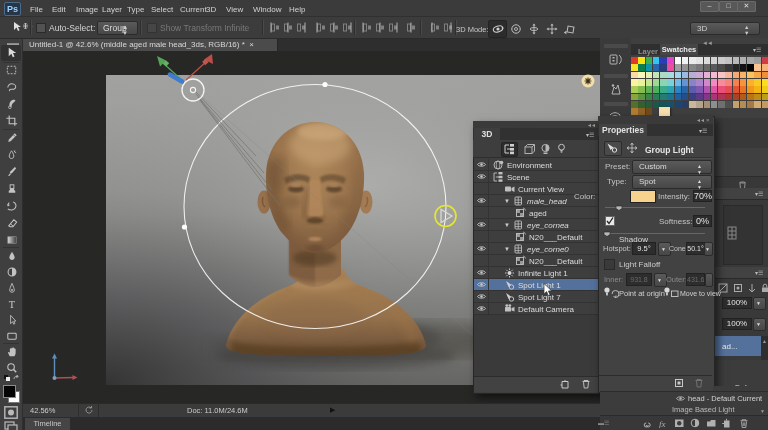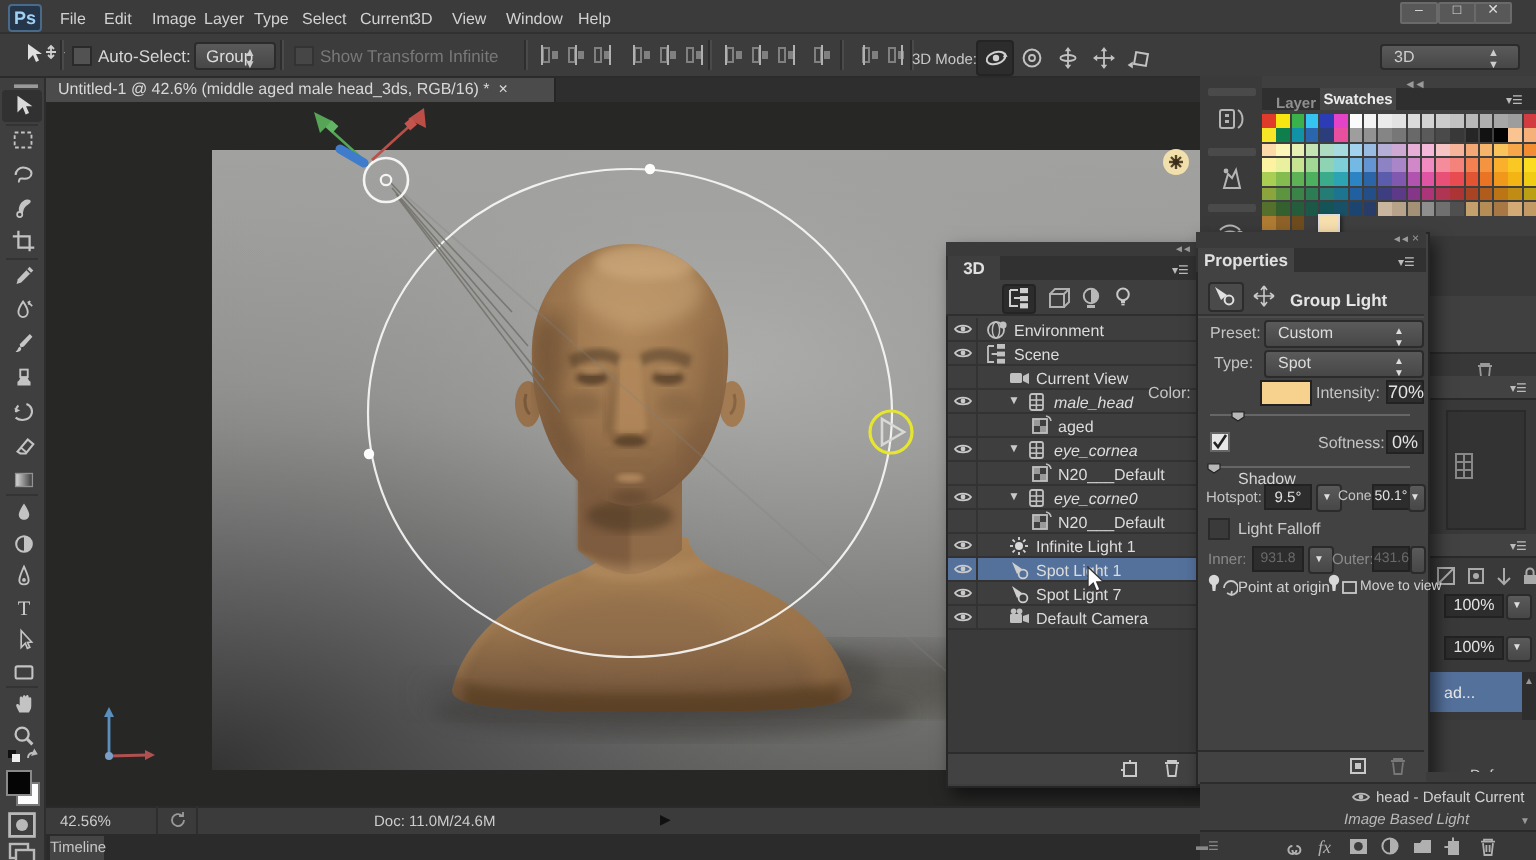--- a/index.html
+++ b/index.html
@@ -876,29 +876,29 @@
 <div class="ab" style="left:23px;top:403px;width:577px;height:14px;background:#3b3b3b;border-top:1px solid #2a2a2a"></div>
 <div class="ab t" style="left:30px;top:407px;font-size:7.5px;color:#cccccc">42.56%</div>
 <div class="ab" style="left:78px;top:403px;width:1px;height:14px;background:#2e2e2e"></div>
 <svg class="ab" style="left:84px;top:405px" width="10" height="10" viewBox="0 0 10 10">
     <path d="M8 5 a3 3 0 1 1 -1 -2.2 M7.5 1 l0 2 -2 0" fill="none" stroke="#999" stroke-width="0.9"></path>
   </svg>
 <div class="ab" style="left:98px;top:403px;width:1px;height:14px;background:#2e2e2e"></div>
 <div class="ab t" style="left:187px;top:407px;font-size:7.5px;color:#cccccc">Doc: 11.0M/24.6M</div>
 <div class="ab" style="left:330px;top:406px;color:#111;font-size:7px">▶</div>
 <div class="ab" style="left:23px;top:417px;width:577px;height:13px;background:#2b2b2b"></div>
-<div class="ab" style="left:25px;top:418px;width:27px;height:12px;background:#454545;color:#c6c6c6;font-size:7.5px;text-align:center;line-height:12px">Timeline</div>
+<div class="ab" style="left:25px;top:418px;width:45px;height:12px;background:#454545;color:#c6c6c6;font-size:7.5px;text-align:center;line-height:12px">Timeline</div>
 <div class="ab" style="left:713px;top:386px;width:55px;height:28px;background:#3c3c3c"></div>
 <div class="ab" style="left:600px;top:391px;width:168px;height:24px;background:#3c3c3c;border-top:1px solid #2c2c2c"></div>
 <svg class="ab" style="left:676px;top:395px" width="9" height="7" viewBox="0 0 9 7">
     <path d="M0.5 3.5 C2 1.2 7 1.2 8.5 3.5 C7 5.8 2 5.8 0.5 3.5 Z" fill="none" stroke="#b9b9b9" stroke-width="0.9"></path>
     <circle cx="4.5" cy="3.5" r="1.2" fill="#b9b9b9"></circle>
   </svg>
 <div class="ab t" style="left:688px;top:395px;font-size:7.5px;color:#d2d2d2;white-space:nowrap">head - Default Current</div>
-<div class="ab t" style="left:672px;top:406px;font-size:7.5px;color:#b9b9b9;font-style:italic;white-space:nowrap">Image Based Light</div>
+<div class="ab t" style="left:672px;top:406px;font-size:7.5px;color:#b9b9b9;white-space:nowrap">Image Based Light</div>
 <div class="ab" style="left:600px;top:415px;width:168px;height:15px;background:#383838;border-top:1px solid #2a2a2a"></div>
 <div class="ab" style="left:760px;top:408px;color:#999;font-size:5px">▼</div>
 <div class="ab" style="left:598px;top:419px;color:#888;font-size:6px">▬☰</div>
 <svg class="ab" style="left:643px;top:418px" width="10" height="10" viewBox="0 0 10 10">
     <path d="M3.2 5 a2 2 0 1 0 2 2 M5.2 5 a2 2 0 1 1 -2 2" fill="none" stroke="#b0b0b0" stroke-width="1"></path>
   </svg>
 <svg class="ab" style="left:658px;top:418px" width="10" height="10" viewBox="0 0 10 10">
     <text x="1" y="8.5" font-size="9" font-style="italic" fill="#b0b0b0" font-family="Liberation Serif">fx</text>
   </svg>
 <svg class="ab" style="left:674px;top:418px" width="10" height="10" viewBox="0 0 10 10">

